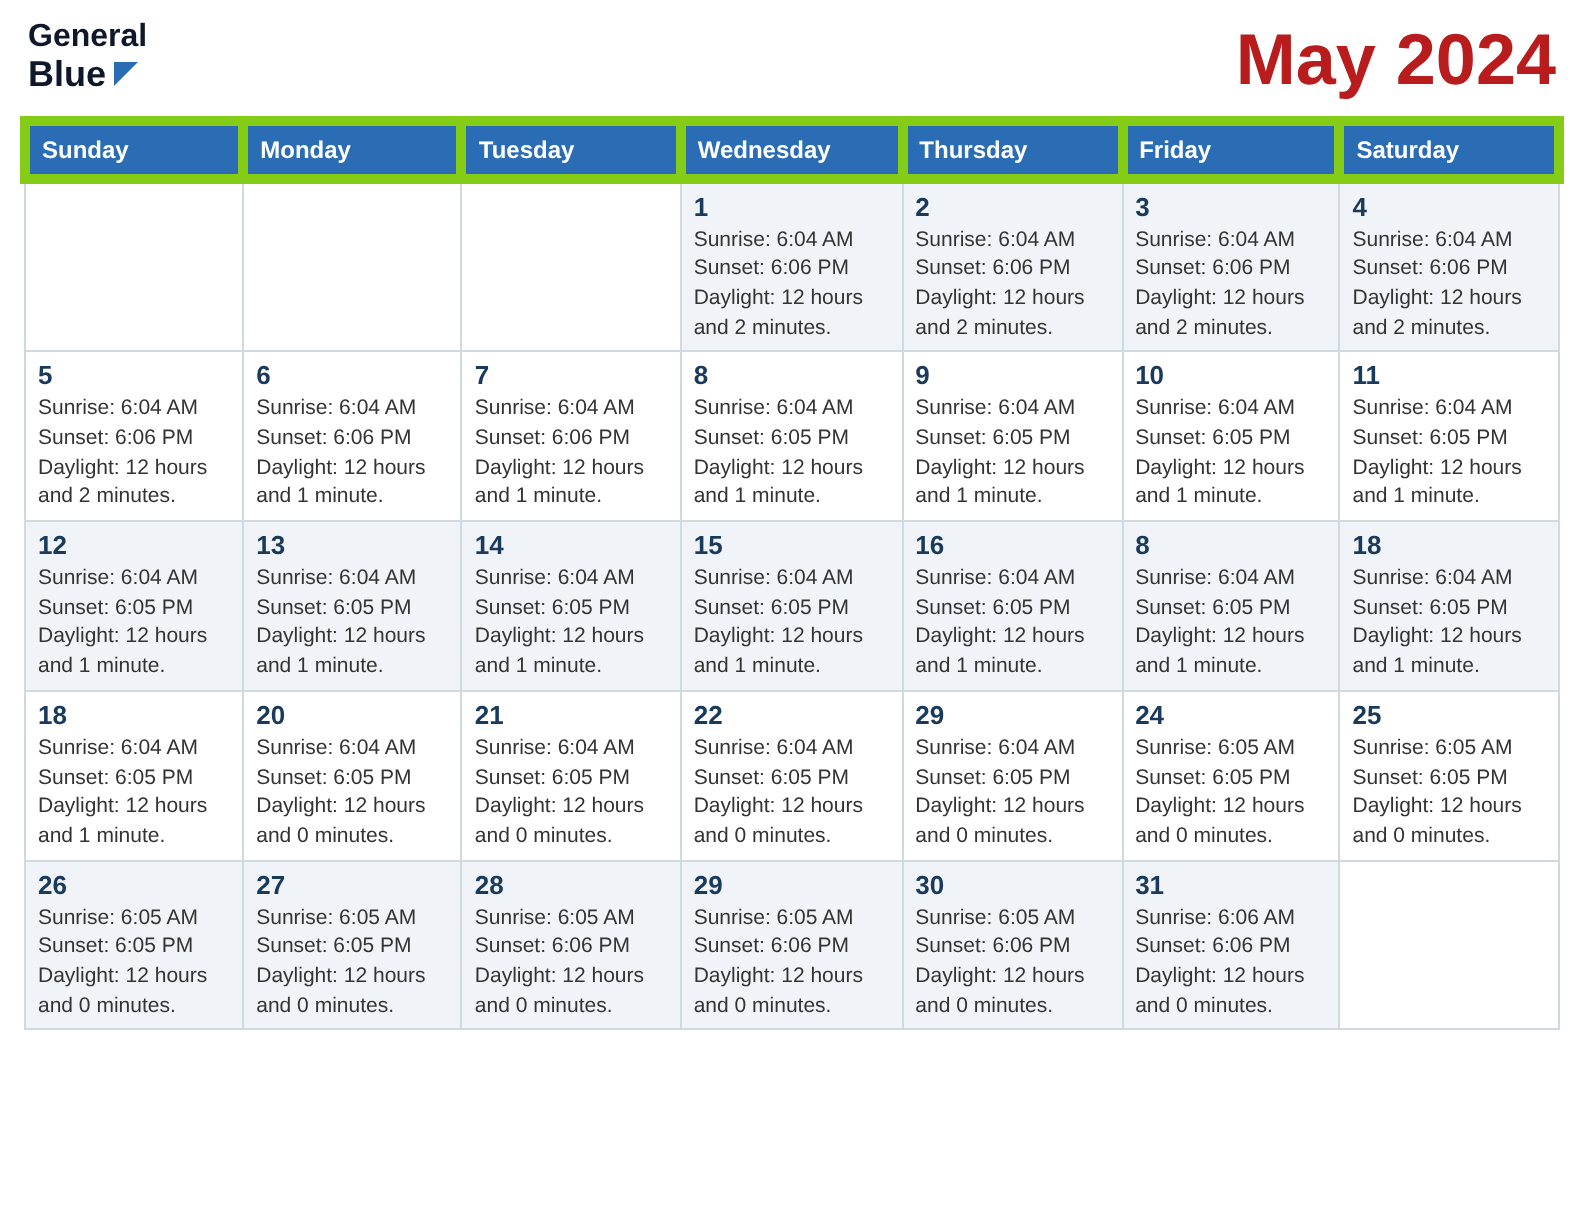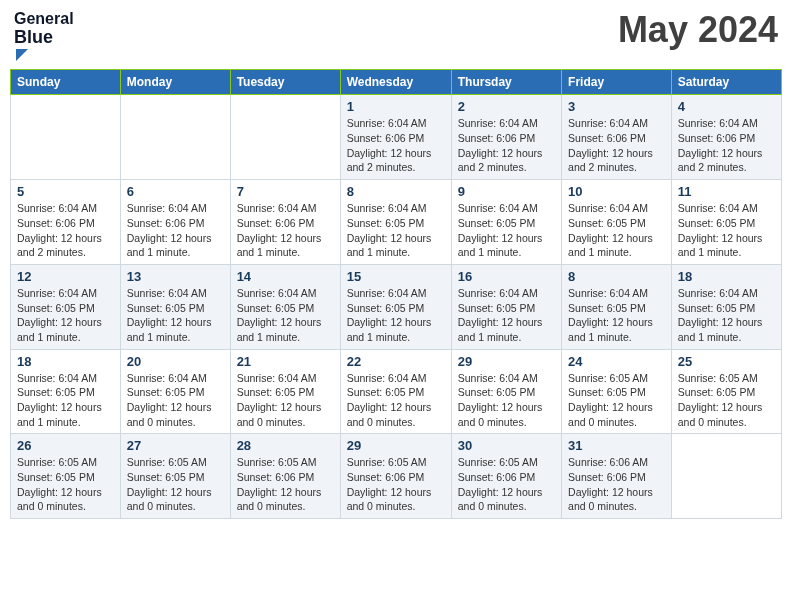--- a/index.html
+++ b/index.html
@@ -25,41 +25,41 @@
       color: #0f172a;
       line-height: 1.1;
     }
     .logo-general { font-size: 16px; }
     .title-block {
       text-align: right;
     }
     .title-block h1 {
       font-size: 36px;
       font-weight: bold;
-      color: #404040;
+      color: #b91c1c;
       line-height: 1.1;
     }
     .title-block h2 {
       font-size: 16px;
       font-weight: normal;
       color: #1a3a5c;
     }
     table {
       width: 100%;
       border-collapse: collapse;
       font-size: 11px;
     }
     thead tr th {
       background-color: #2a6db5;
       color: #fff;
       padding: 5px 6px;
       text-align: left;
       font-size: 12px;
       font-weight: bold;
-      border: 1px solid #84cc16;
+      border: 5px solid #84cc16;
     }
     tbody tr {
       background: #fff;
     }
     tbody tr:nth-child(odd) {
       background: #f0f4f8;
     }
     tbody td {
       border: 1px solid #d0d8e0;
       padding: 4px 6px;
@@ -82,21 +82,21 @@
     .empty-cell {
       background: #fff !important;
     }
   </style>
 </head>
 <body>
 
 <div class="header">
   <div class="logo">
     <span class="logo-general">General</span>
-    <span style="display:flex; gap:2px;flex-direction:column;">
+    <span style="display:flex; align-items:center; gap:2px;">
       <span>Blue</span>
       <span style="display:inline-block; width:0; height:0; border-left:12px solid #2a6db5; border-top:0; border-bottom:12px solid transparent; margin-left:2px;"></span>
     </span>
   </div>
   <div class="title-block">
     <h1>May 2024</h1>
   </div>
 </div>
 
 <table>

